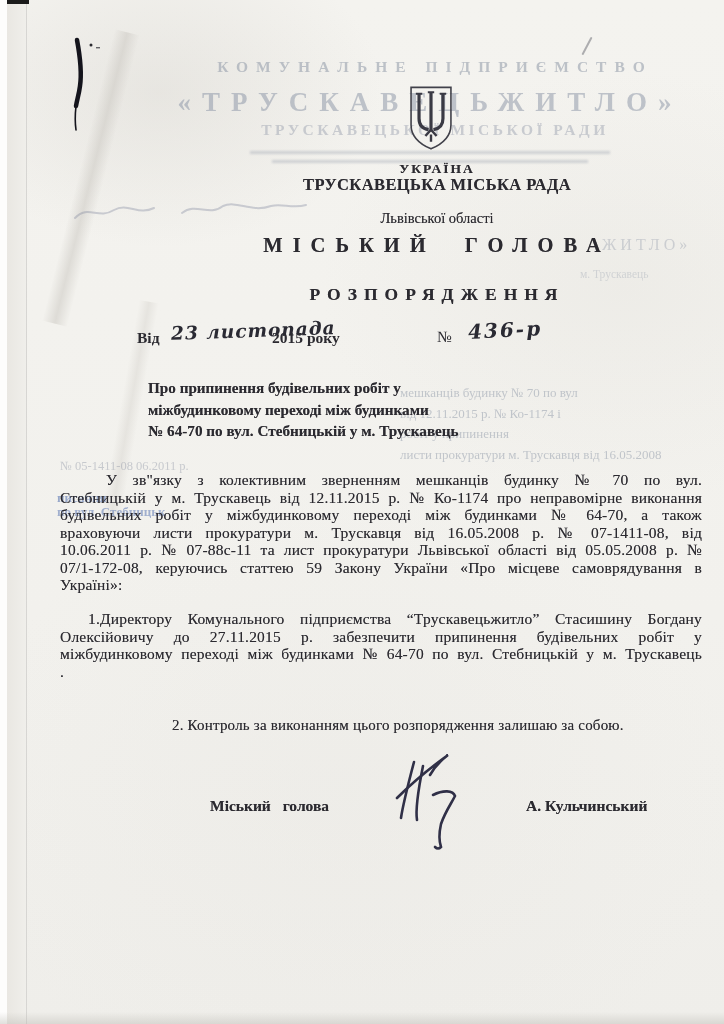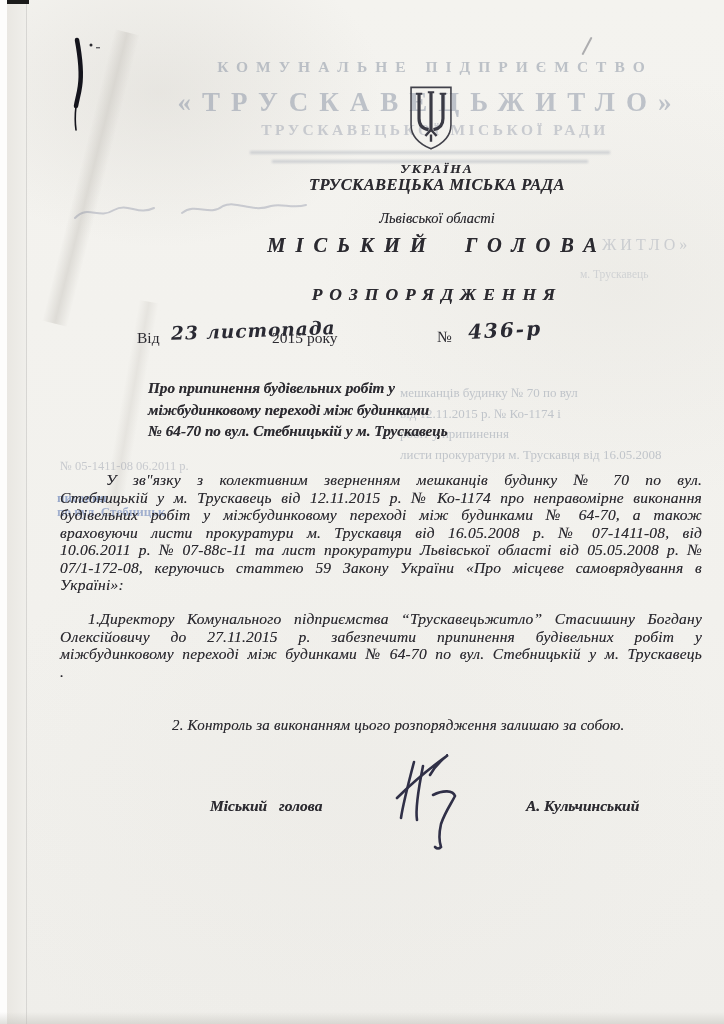--- a/index.html
+++ b/index.html
@@ -48,28 +48,28 @@
   .gright div{font-size:13px;line-height:20.5px;color:rgba(125,135,155,.42);
     white-space:nowrap;overflow:hidden;}
   .gleft-gray{left:60px;top:459px;font-size:12.5px;color:rgba(130,138,155,.38);filter:blur(.7px);}
   .gleft-blue1{left:57px;top:490px;font-size:13px;font-weight:bold;
     color:rgba(62,96,168,.5);filter:blur(.5px);}
   .gleft-blue2{left:57px;top:504px;font-size:13px;font-weight:bold;
     color:rgba(62,96,168,.45);filter:blur(.5px);}
   .annot{position:absolute;left:70px;top:196px;opacity:.85;}
   
   .c{position:absolute;text-align:center;}
-  .t-soft{text-shadow:0 0 .5px rgba(43,42,48,.55);font-style:italic;}
+  .t-soft{text-shadow:0 0 .5px rgba(43,42,48,.55);}
   .country{left:337px;top:161px;width:200px;font-size:13.5px;font-weight:bold;letter-spacing:2px;}
   .council{left:237px;top:175px;width:400px;font-size:16.5px;font-weight:bold;letter-spacing:.4px;}
   .region{left:287px;top:210px;width:300px;font-size:14.5px;}
   .office{left:157px;top:234px;width:560px;font-size:20.5px;font-weight:bold;
           letter-spacing:10px;word-spacing:14px;}
   .doctype{left:157px;top:284px;width:560px;font-size:17.5px;font-weight:bold;letter-spacing:7px;}
-  .lbl{position:absolute;font-size:15.5px;font-weight:normal;}
+  .lbl{position:absolute;font-size:15.5px;font-weight:bold;}
   .hand{position:absolute;font-family:"DejaVu Serif",serif;font-style:italic;font-weight:bold;
         color:#2a2a33;white-space:nowrap;}
   .hw-date{left:171px;top:320px;font-size:18.5px;transform:rotate(-2deg);letter-spacing:1px;}
   .hw-num{left:468px;top:318px;font-size:20px;transform:rotate(-3deg);letter-spacing:2px;}
   .from-lbl{left:137px;top:329px;}
   .year-lbl{left:272px;top:329px;}
   .num-sign{left:437px;top:328px;font-weight:normal;font-size:15.5px;}
   .subject{position:absolute;left:148px;top:377px;width:340px;font-size:15.2px;
            font-weight:bold;line-height:21.7px;}
   .bodytxt{position:absolute;left:60px;width:642px;font-size:15.5px;line-height:17.5px;

